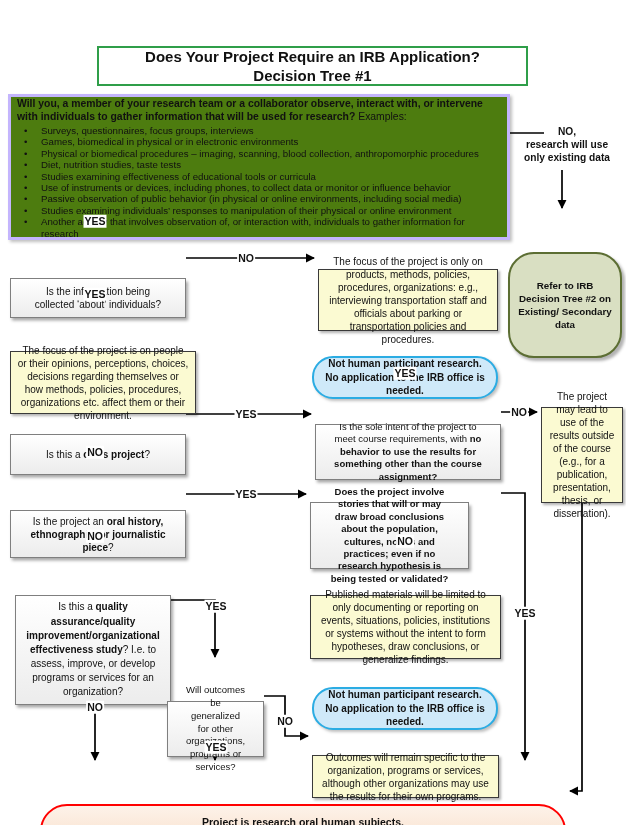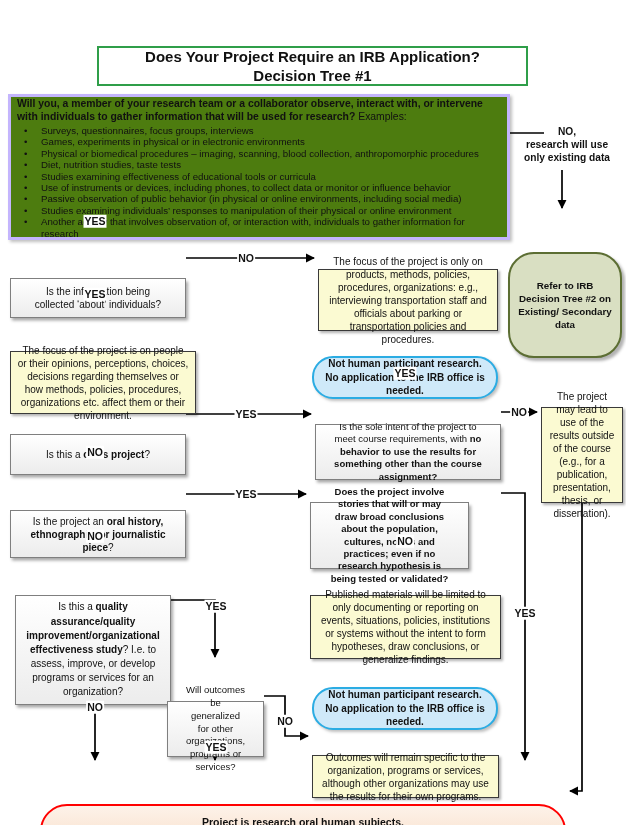--- a/index.html
+++ b/index.html
@@ -130,21 +130,21 @@
       <b>Will you, a member of your research team or a collaborator observe, interact with, or intervene with individuals to gather information that will be used for research?</b>
       <span>Examples:</span>
     </div>
     <div>
         <div class="bullet-item">
           <span class="bullet-marker">•</span>
           <span class="bullet-text">Surveys, questionnaires, focus groups, interviews</span>
         </div>
         <div class="bullet-item">
           <span class="bullet-marker">•</span>
-          <span class="bullet-text">Games, experiments in physical or in electronic environments</span>
+          <span class="bullet-text">Games, biomedical in physical or in electronic environments</span>
         </div>
         <div class="bullet-item">
           <span class="bullet-marker">•</span>
           <span class="bullet-text">Physical or biomedical procedures – imaging, scanning, blood collection, anthropomorphic procedures</span>
         </div>
         <div class="bullet-item">
           <span class="bullet-marker">•</span>
           <span class="bullet-text">Diet, nutrition studies, taste tests</span>
         </div>
         <div class="bullet-item">

